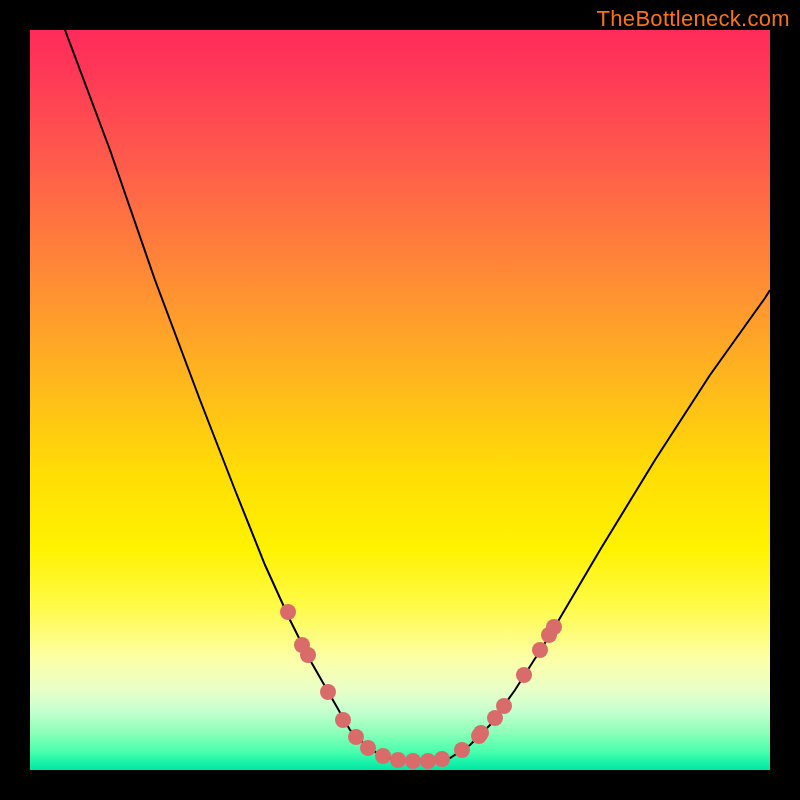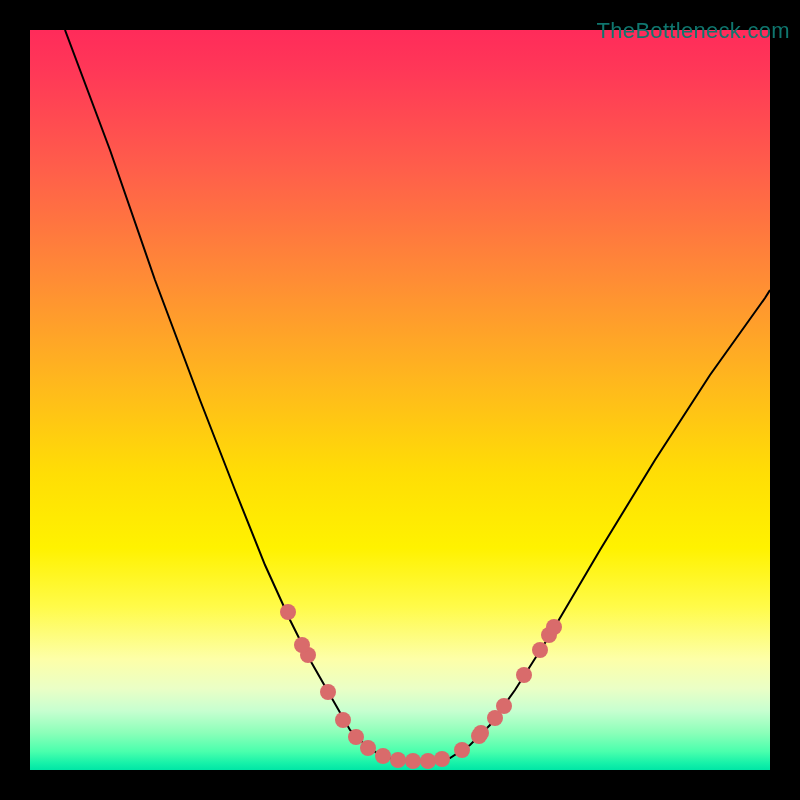--- a/index.html
+++ b/index.html
@@ -38,22 +38,22 @@
       #c7ffd0 92%,
       #8bffb9 95%,
       #4affad 97.5%,
       #18f2a9 99%,
       #00e6a6 100%
     );
   }
   .watermark {
     position: absolute;
     right: 10px;
-    top: 18px;
-    color: #0f766e;
+    top: 6px;
+    color: #f97316;
     font-size: 22px;
     font-weight: 500;
     letter-spacing: 0.3px;
     z-index: 10;
   }
   svg.curve-layer {
     position: absolute;
     top: 0;
     left: 0;
     width: 100%;

